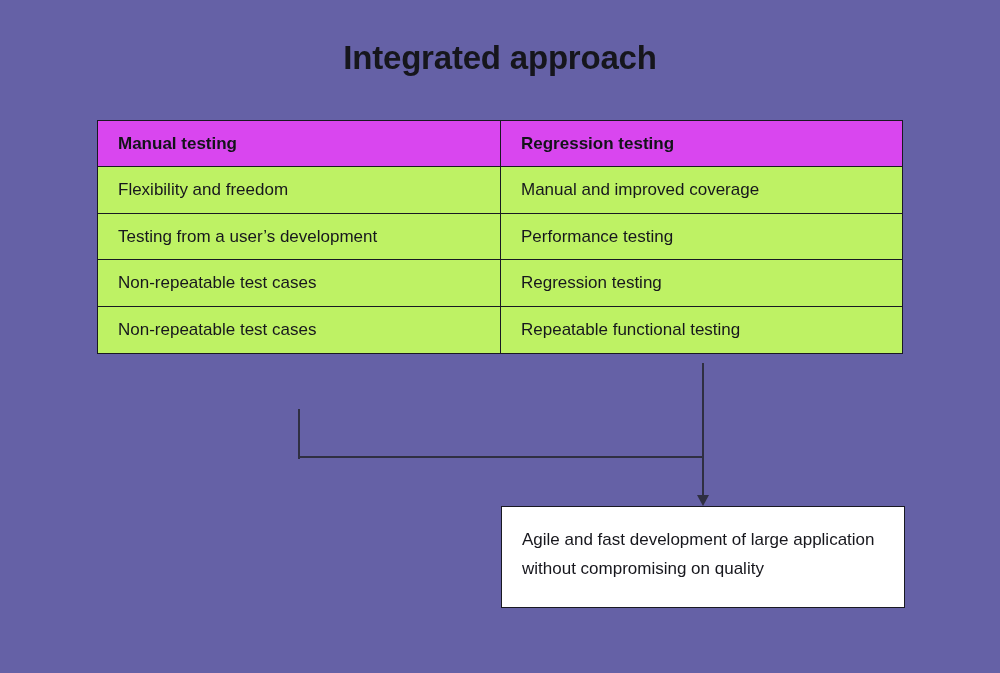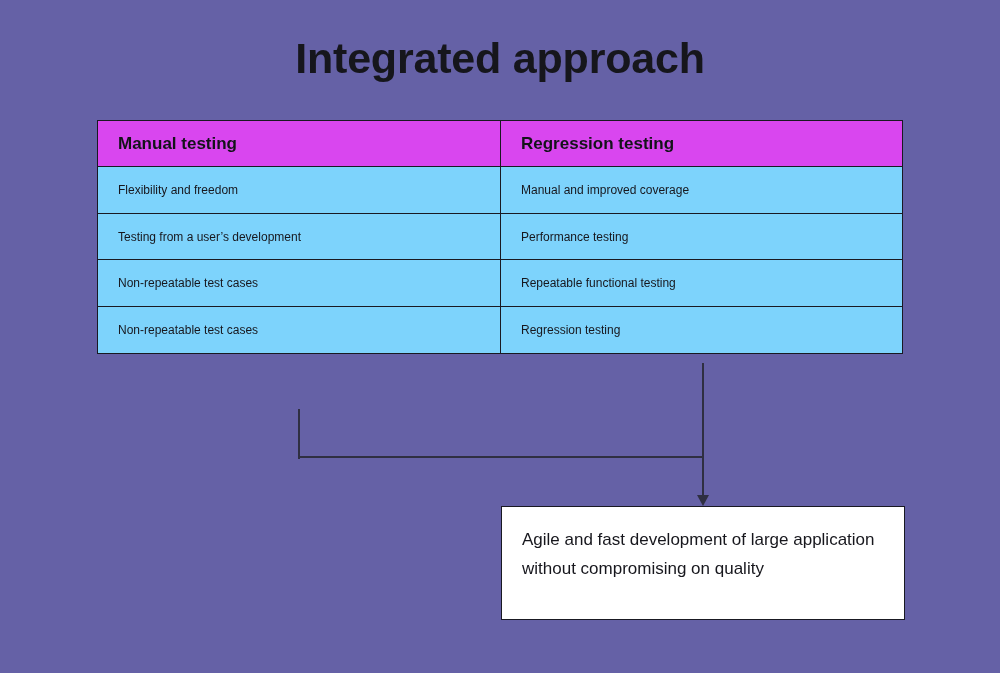--- a/index.html
+++ b/index.html
@@ -22,21 +22,21 @@
     height: 673px;
   }
 
   
   .page-title {
     position: absolute;
     left: 0;
     top: 38px;
     width: 1000px;
     text-align: center;
-    font-size: 43px;
+    font-size: 33px;
     font-weight: bold;
     color: #16161c;
     letter-spacing: -0.2px;
     line-height: 40px;
   }
 
   
   .compare-table {
     position: absolute;
     left: 97px;
@@ -45,27 +45,27 @@
   }
   .table-col {
     position: absolute;
     top: 0;
   }
   .col-left  { left: 0px;   width: 404px; }
   .col-right { left: 404px; width: 402px; }
 
   .cell {
     height: 48px;
-    background: #7dd3fc;
+    background: #bef264;
     border: 1.6px solid #191922;
     margin-top: -1.6px;
     display: flex;
     align-items: center;
     padding-left: 20px;
-    font-size: 12px;
+    font-size: 17px;
     color: #17171d;
     line-height: 20px;
     white-space: nowrap;
   }
   .col-right .cell { border-left: none; }
   .cell:first-child { margin-top: 0; }
   .cell.header {
     background: #d946ef;
     font-weight: bold;
     font-size: 17px;
@@ -105,21 +105,21 @@
     border-right: 6px solid transparent;
     border-top: 11px solid #2f2f42;
   }
 
   
   .outcome-box {
     position: absolute;
     left: 501px;
     top: 506px;
     width: 404px;
-    height: 114px;
+    height: 102px;
     background: #ffffff;
     border: 1.6px solid #191922;
     padding: 18px 26px 18px 20px;
     font-size: 17px;
     line-height: 29px;
     color: #17171d;
   }
 </style>
 </head>
 <body>
@@ -135,22 +135,22 @@
       <div class="cell">Flexibility and freedom</div>
       <div class="cell">Testing from a user’s development</div>
       <div class="cell">Non-repeatable test cases</div>
       <div class="cell">Non-repeatable test cases</div>
     </div>
 
     <div class="table-col col-right">
       <div class="cell header">Regression testing</div>
       <div class="cell">Manual and improved coverage</div>
       <div class="cell">Performance testing</div>
+      <div class="cell">Regression testing</div>
       <div class="cell">Repeatable functional testing</div>
-      <div class="cell">Regression testing</div>
     </div>
 
   </div>
 
   <div class="conn conn-v-left"></div>
   <div class="conn conn-h"></div>
   <div class="conn conn-v-right"></div>
   <div class="arrow-head"></div>
 
   <div class="outcome-box">Agile and fast development of large application without compromising on quality</div>

